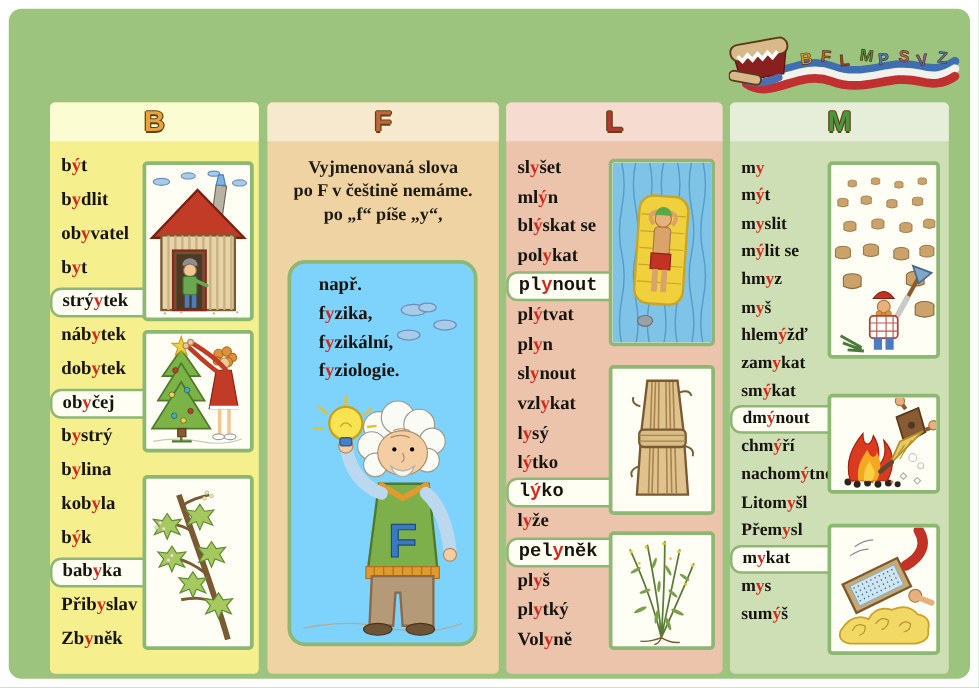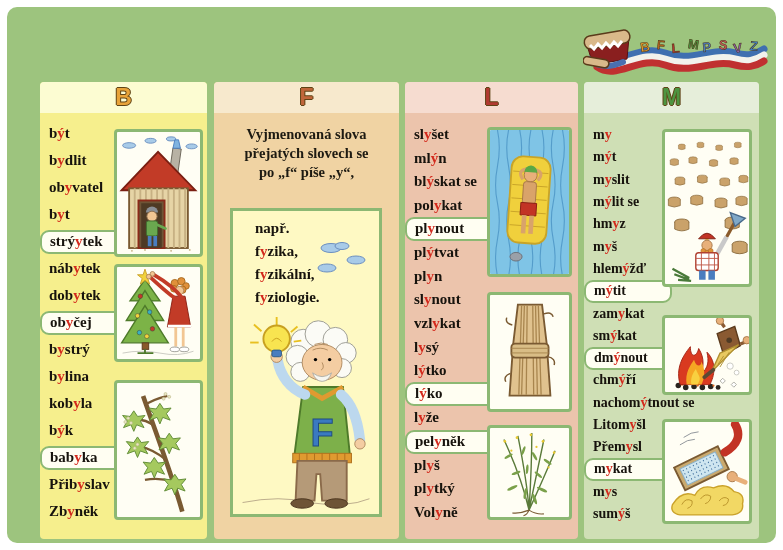--- a/index.html
+++ b/index.html
@@ -28,21 +28,21 @@
   #col-B .words{top:38px;} #col-L .words{top:41px;} #col-M .words{top:42px;}
   .word{display:flex;align-items:center;white-space:nowrap;
         font-family:"Liberation Serif",serif;font-weight:bold;color:#17130d;}
   #col-B .word{height:27px;font-size:15px;}
   #col-L .word{height:23.6px;font-size:15px;}
   #col-M .word{height:22.3px;font-size:14px;}
   .red{color:#d3291c;}
   .word .box{display:inline-block;box-sizing:border-box;background:#fffef2;
      border:2px solid #8cb873;border-radius:9px;padding:1px 8px 2px 8px;margin-left:-9px;}
   #col-B .word .box{min-width:86px;}
-  #col-L .word .box{min-width:94px;}
+  #col-L .word .box{min-width:94px;font-family:Liberation Mono, monospace;}
   #col-M .word .box{min-width:88px;}
   
   .img{position:absolute;background:#fffef4;border:3px solid #8cb873;border-radius:4px;
        overflow:hidden;box-sizing:border-box;}
   .img svg{display:block;width:100%;height:100%;}
   #col-B .img{left:74px;width:89px;}
   #col-B .img0{top:47px;height:128px;}
   #col-B .img1{top:182px;height:98px;}
   #col-B .img2{top:298px;height:140px;}
   #col-L .img{left:82px;width:85px;}
@@ -50,22 +50,22 @@
   #col-L .img1{top:210px;height:120px;}
   #col-L .img2{top:343px;height:95px;}
   #col-M .img{left:78px;width:90px;}
   #col-M .img0{top:47px;height:158px;}
   #col-M .img1{top:233px;height:80px;}
   #col-M .img2{top:337px;height:105px;}
   
   .f-intro{position:absolute;top:43px;left:4px;right:4px;text-align:center;
      font-family:"Liberation Serif",serif;font-weight:bold;font-size:14.5px;
      line-height:19px;color:#1d1a12;}
-  .f-box{position:absolute;left:16px;right:17px;top:126px;bottom:22px;background:#fef9c3;
-     border:3px solid #8cb873;border-radius:0;overflow:hidden;}
+  .f-box{position:absolute;left:16px;right:17px;top:126px;bottom:22px;background:#7dd3fc;
+     border:3px solid #8cb873;border-radius:14px;overflow:hidden;}
   .f-examples{position:absolute;top:6px;left:22px;font-family:"Liberation Serif",serif;
      font-weight:bold;font-size:15px;line-height:23px;color:#17130d;}
   .f-clouds{position:absolute;right:8px;top:28px;width:58px;height:38px;}
   .f-clouds svg{width:100%;height:100%;}
   .f-scientist{position:absolute;left:2px;right:2px;bottom:2px;height:212px;}
   .f-scientist svg{width:100%;height:100%;}
 </style>
 </head>
 <body style="--bg: #9dc47e;">
 
@@ -262,21 +262,21 @@
             </g>
           </svg>
         </div>
       </section>
       <section class="column" id="col-F" style="background: rgb(240, 211, 163);">
         <div class="col-header" style="background: rgb(247, 233, 205);">
           <span class="col-letter" style="color: rgb(192, 102, 58);">F</span>
         </div>
         <div class="f-intro">
           <div>Vyjmenovaná slova</div>
-          <div>přejatých slovech se</div>
+          <div>po F v češtině nemáme.</div>
           <div>po „f“ píše „y“,</div>
         </div>
         <div class="f-box">
           <div class="f-examples">
             <div><span>např.</span></div>
             <div><span>f</span><span class="red">y</span><span>zika,</span></div>
             <div><span>f</span><span class="red">y</span><span>zikální,</span></div>
             <div><span>f</span><span class="red">y</span><span>ziologie.</span></div>
           </div>
           <div class="f-clouds"><svg viewBox="0 0 58 38">
@@ -509,23 +509,20 @@
           <div class="word">
             <span>m</span>
             <span class="red">y</span>
             <span>š</span>
           </div>
           <div class="word">
             <span>hlem</span>
             <span class="red">ý</span>
             <span>žď</span>
           </div>
-          <div class="word hl">
-            <span class="box"><span>m</span><span class="red">ý</span><span>tit</span></span>
-          </div>
           <div class="word">
             <span>zam</span>
             <span class="red">y</span>
             <span>kat</span>
           </div>
           <div class="word">
             <span>sm</span>
             <span class="red">ý</span>
             <span>kat</span>
           </div>

